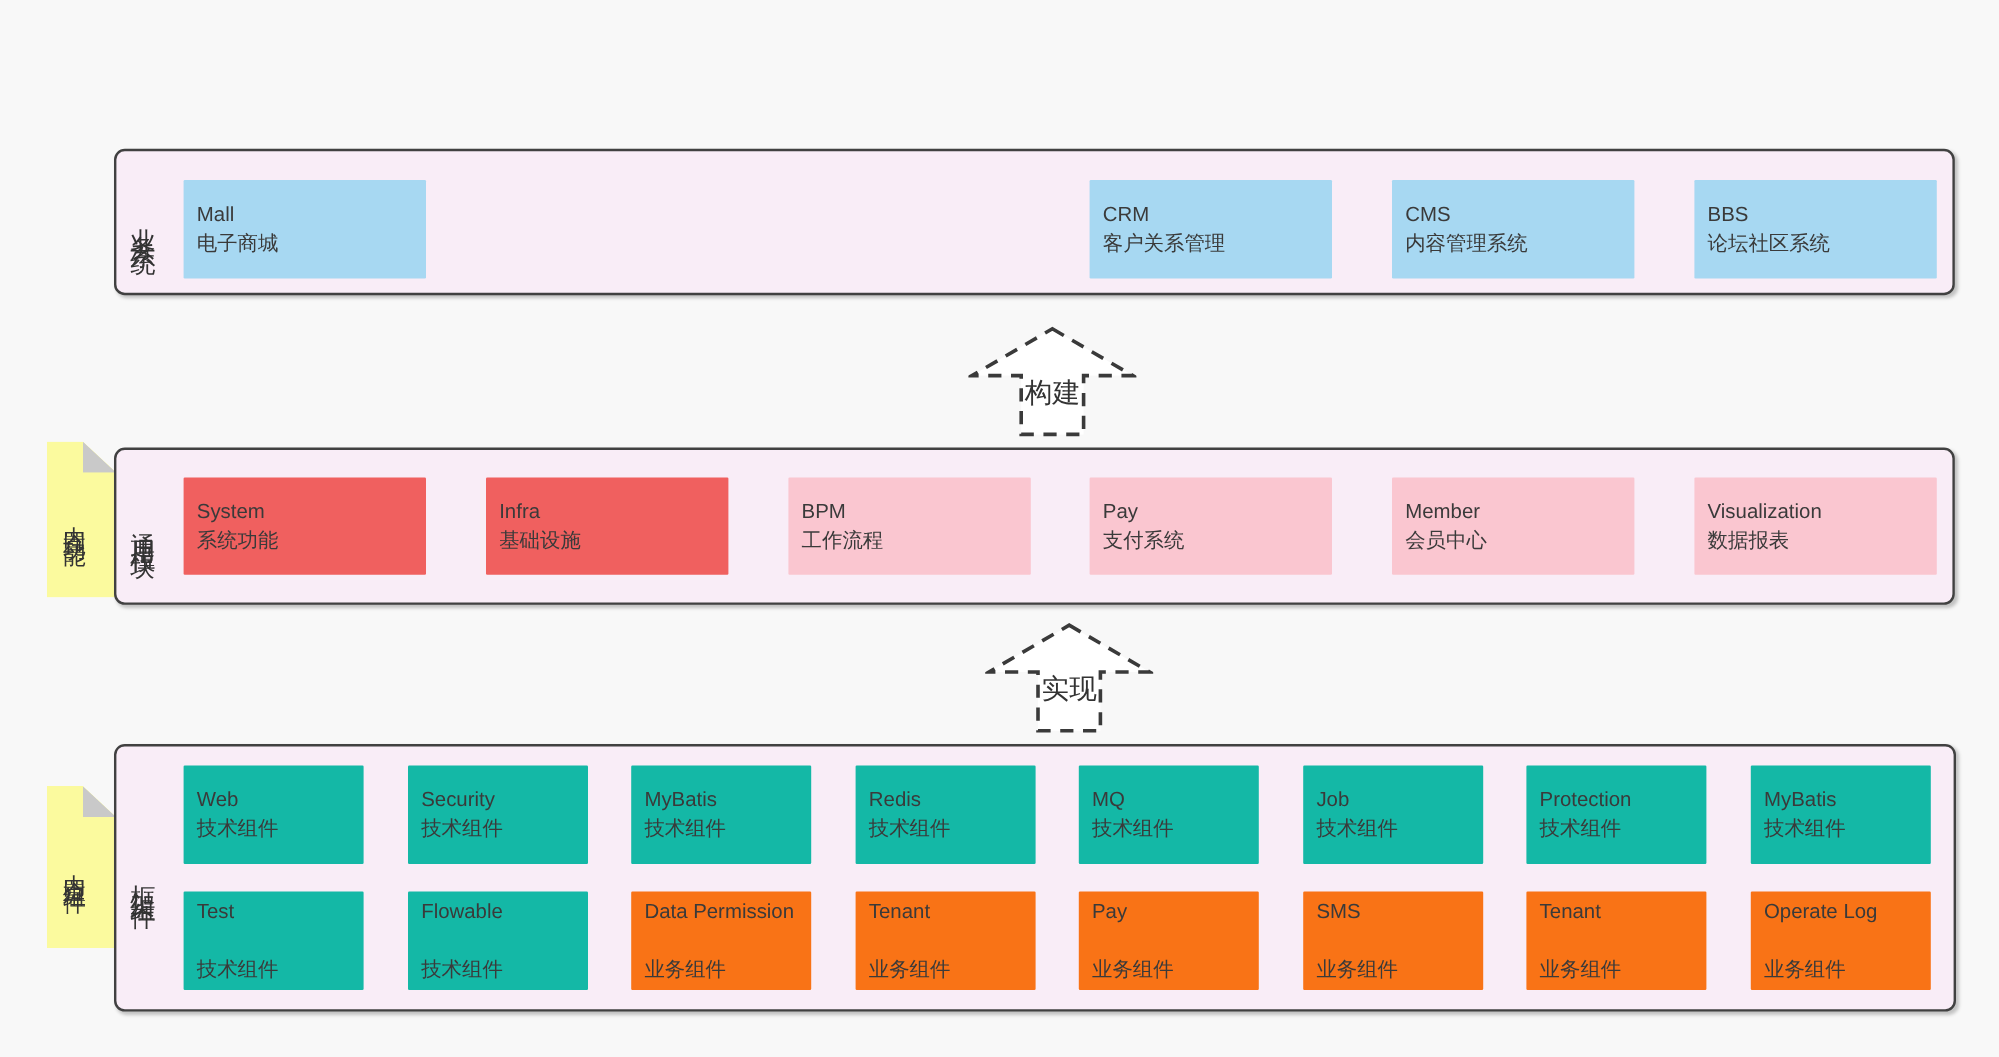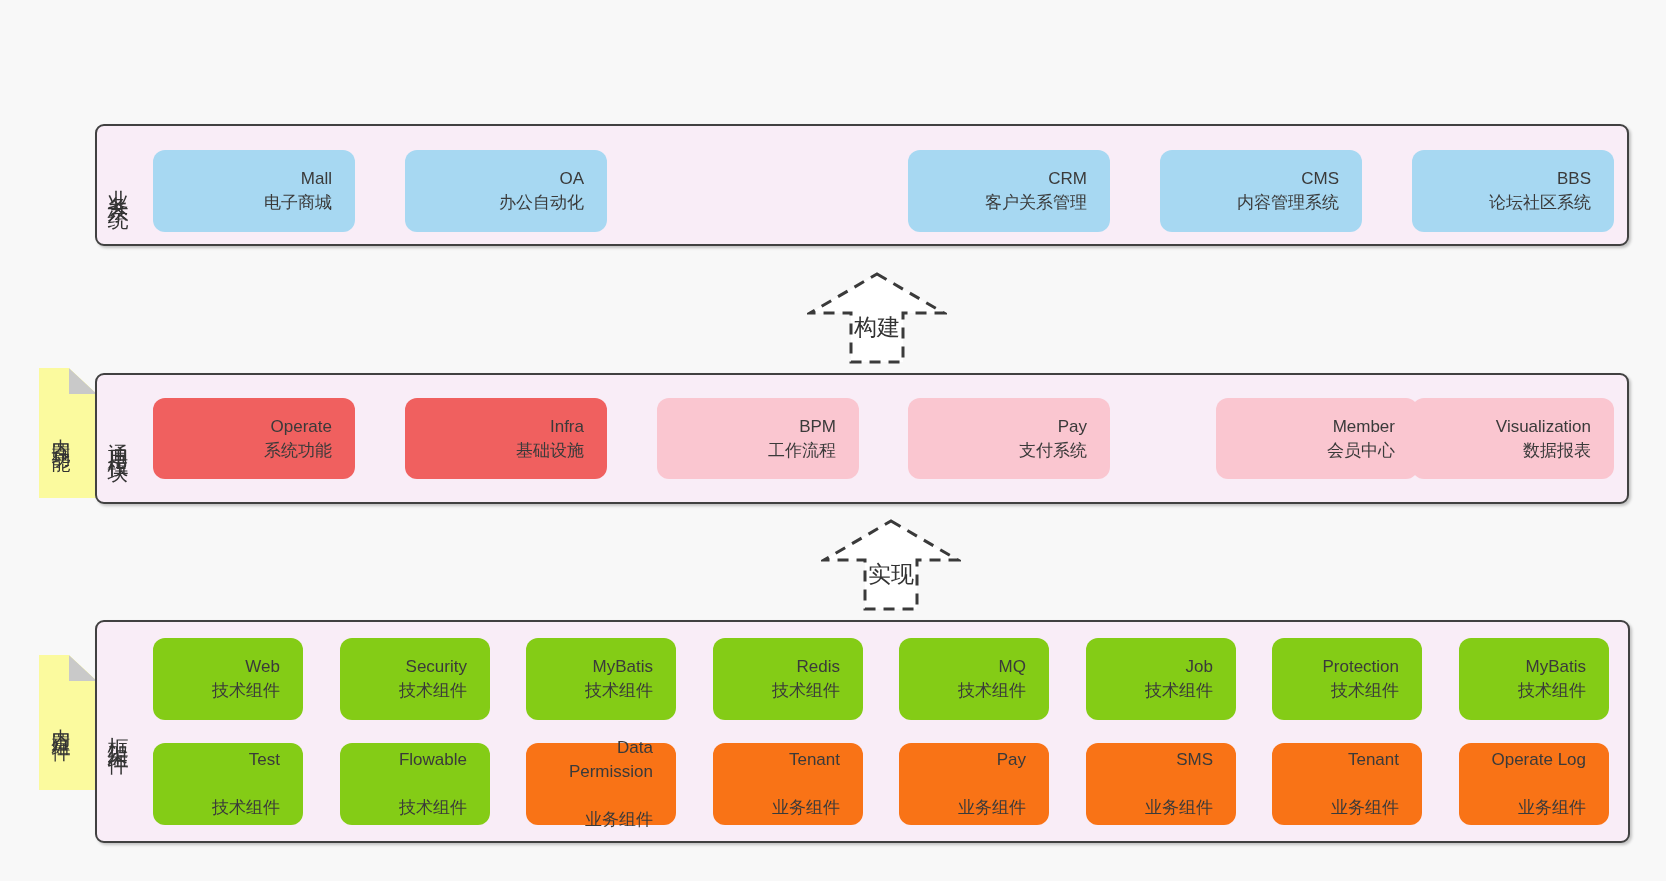--- a/index.html
+++ b/index.html
@@ -26,30 +26,30 @@
     position:absolute;left:3px;top:0;bottom:0;width:36px;
     display:flex;align-items:center;justify-content:center;
     writing-mode:vertical-lr;text-orientation:upright;
     font-size:21px;letter-spacing:6px;color:#333;
     white-space:nowrap;
   }
 
   
   .box{
     position:absolute;box-sizing:border-box;
-    width:202px;height:82px;border-radius:12px;
+    width:202px;height:82px;border-radius:1px;
     display:flex;flex-direction:column;align-items:center;justify-content:center;
-    text-align:right;padding:0 23px;
+    text-align:left;padding:0 11px;
     font-size:17px;line-height:24px;color:#3a3a3a;
   }
   .box .en,.box .zh{width:100%;}
   .blue{background:#a7d8f2;}
   .red{background:#f0605f;}
   .pink{background:#fac6d0;}
-  .green{background:#84cc16;}
+  .green{background:#14b8a6;}
   .green-light{background:#f97316;}
   #section-business .box{top:24px;}
   #section-modules .box{top:23px;height:81px;}
   #section-components .box{width:150px;}
   .row1{top:16px;}
   .row2{top:121px;gap:24px;}
 
   
   .tag{
     position:absolute;width:58px;background:#fbfa9e;z-index:1;
@@ -91,24 +91,20 @@
     <div class="tag-fold"></div>
     <div class="tag-text">内置组件</div>
   </div>
 
   <div class="section" id="section-business">
     <div class="vlabel">业务系统</div>
     <div class="box blue" style="left:56px">
       <div class="en">Mall</div>
       <div class="zh">电子商城</div>
     </div>
-    <div class="box blue" style="left:308px">
-      <div class="en">OA</div>
-      <div class="zh">办公自动化</div>
-    </div>
     <div class="box blue" style="left:1063px">
       <div class="en">CMS</div>
       <div class="zh">内容管理系统</div>
     </div>
     <div class="box blue" style="left:811px">
       <div class="en">CRM</div>
       <div class="zh">客户关系管理</div>
     </div>
     <div class="box blue" style="left:1315px">
       <div class="en">BBS</div>
@@ -119,36 +115,36 @@
   <div class="arrow" id="arrow-build">
     <svg viewBox="0 0 140 94">
       <polygon points="70,3 137,42 96,42 96,91 44,91 44,42 3,42" fill="#ffffff" stroke="#3a3a3a" stroke-width="3" stroke-dasharray="11 8"></polygon>
     </svg>
     <div class="arrow-label">构建</div>
   </div>
 
   <div class="section" id="section-modules">
     <div class="vlabel">通用模块</div>
     <div class="box red" style="left:56px">
-      <div class="en">Operate</div>
+      <div class="en">System</div>
       <div class="zh">系统功能</div>
     </div>
     <div class="box pink" style="left:560px">
       <div class="en">BPM</div>
       <div class="zh">工作流程</div>
     </div>
     <div class="box red" style="left:308px">
       <div class="en">Infra</div>
       <div class="zh">基础设施</div>
     </div>
     <div class="box pink" style="left:811px">
       <div class="en">Pay</div>
       <div class="zh">支付系统</div>
     </div>
-    <div class="box pink" style="left:1119px">
+    <div class="box pink" style="left:1063px">
       <div class="en">Member</div>
       <div class="zh">会员中心</div>
     </div>
     <div class="box pink" style="left:1315px">
       <div class="en">Visualization</div>
       <div class="zh">数据报表</div>
     </div>
   </div>
 
   <div class="arrow" id="arrow-implement">

